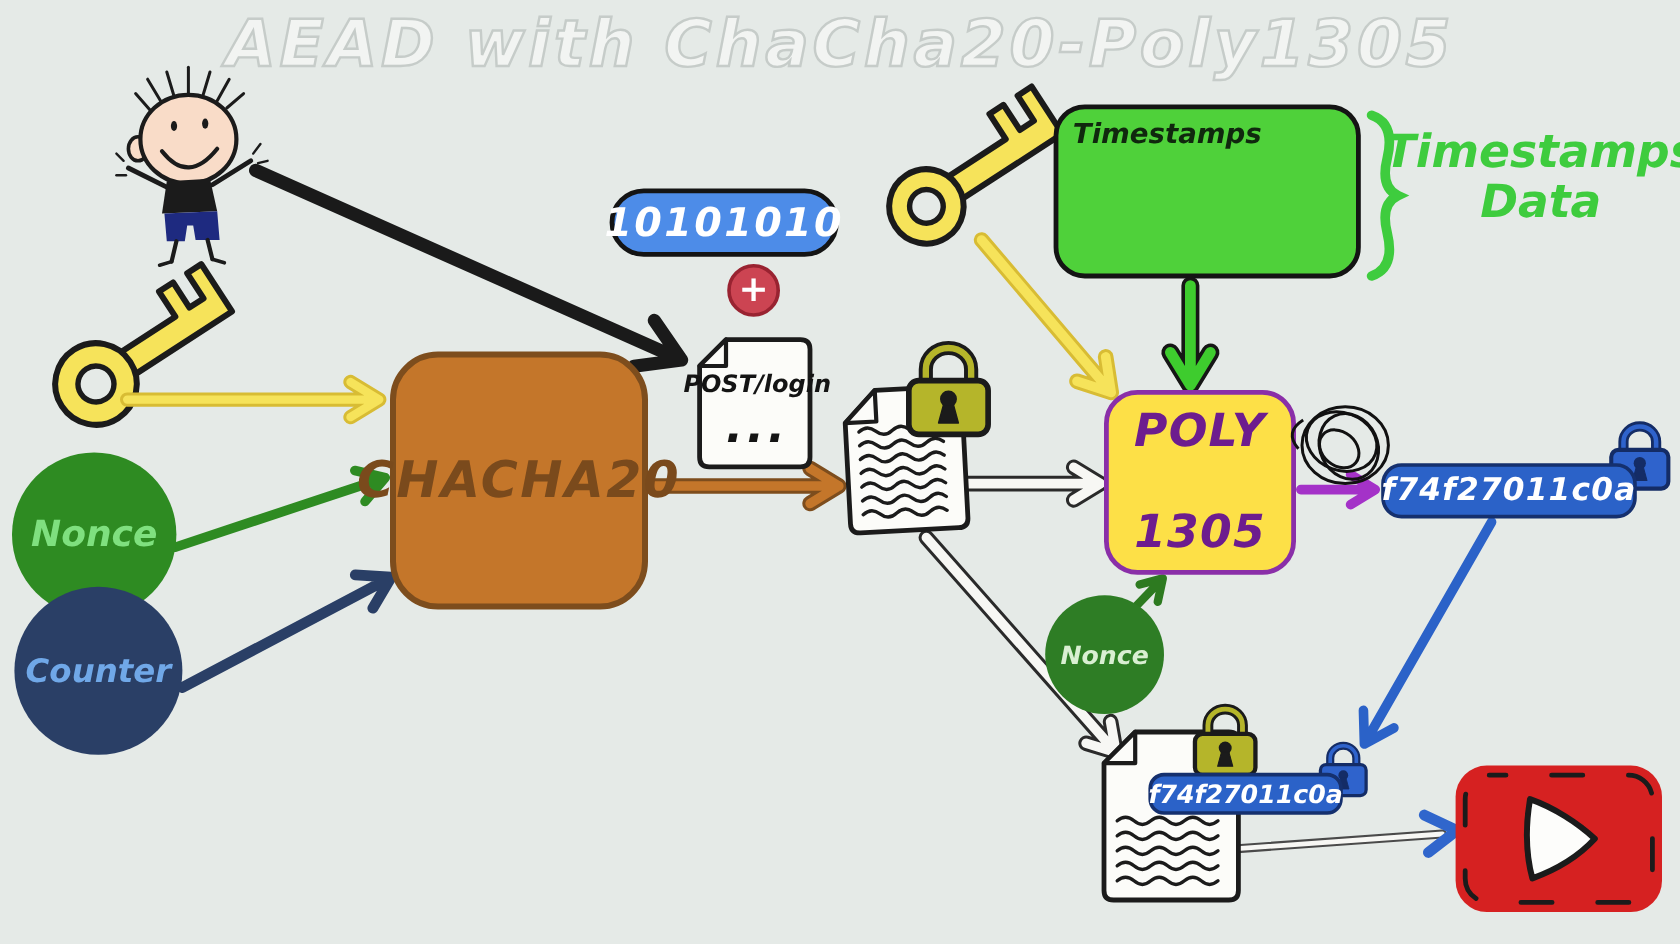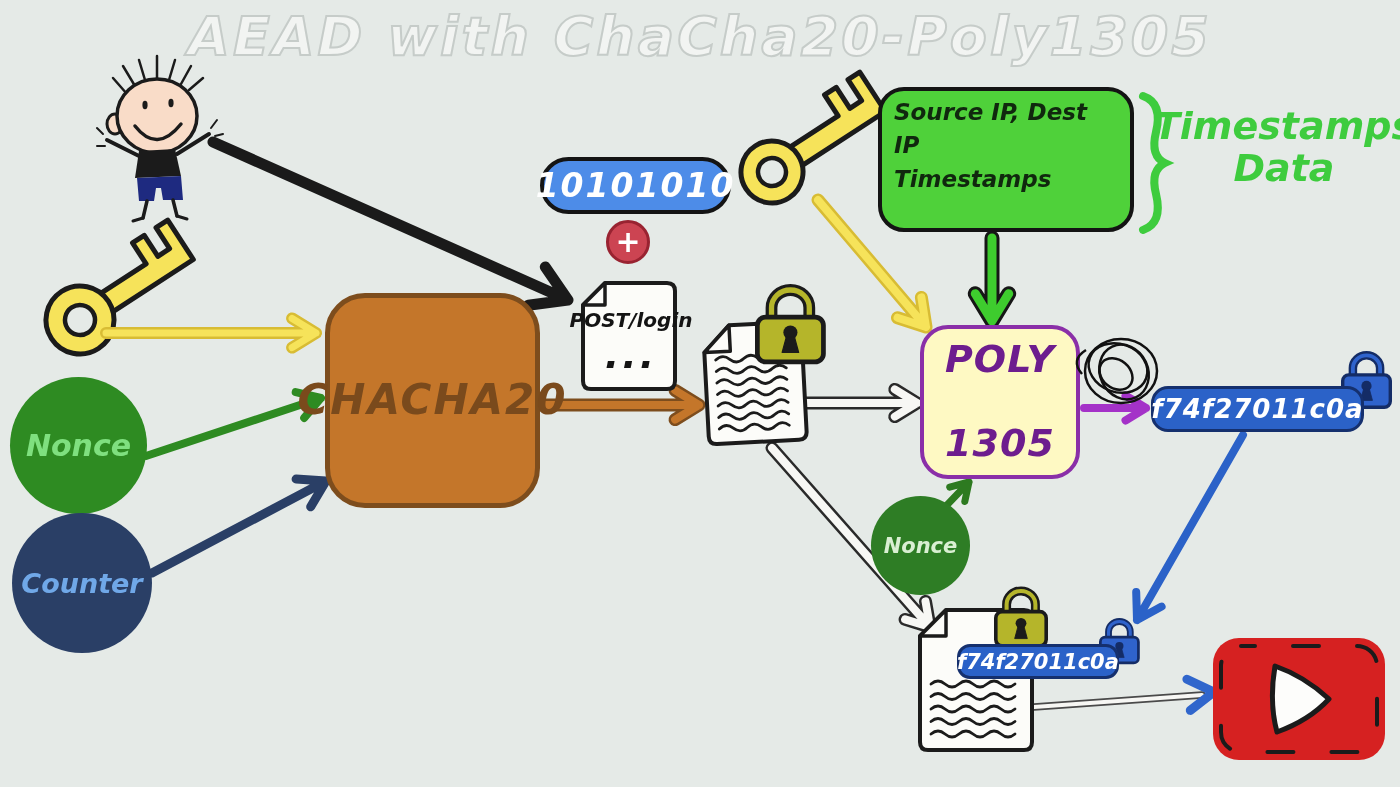--- a/index.html
+++ b/index.html
@@ -6,34 +6,34 @@
   .stage{position:relative;width:1400px;height:787px;background:#e5eae7;overflow:hidden;
          font-family:"DejaVu Sans",sans-serif;font-style:italic;}
   .stage svg{position:absolute;left:0;top:0;}
   #layer1{z-index:1;} #layer2{z-index:2;} #layer3{z-index:4;}
   .abs{position:absolute;z-index:3;display:flex;align-items:center;justify-content:center;
        box-sizing:border-box;text-align:center;}
   #title{left:0;right:0;top:4px;height:64px;font-size:54px;font-weight:bold;letter-spacing:3px;
          color:#f2f4f2;-webkit-text-stroke:2px #c6ccc9;}
   .circle{border-radius:50%;font-weight:bold;}
   #nonce1{left:10px;top:377px;width:137px;height:137px;background:#2e8b22;color:#7fe07f;font-size:30px;}
-  #counter{left:12px;top:513px;width:140px;height:140px;background:#2a3f66;color:#70a8e8;font-size:27px;}
+  #counter{left:12px;top:489px;width:140px;height:140px;background:#2a3f66;color:#70a8e8;font-size:27px;}
   #nonce2{left:871px;top:496px;width:99px;height:99px;background:#2e7d25;color:#d9efd2;font-size:21px;}
   #chacha{left:325px;top:293px;width:215px;height:215px;background:#c4762a;border:5px solid #7d4d1d;
           border-radius:40px;color:#7a4a1c;font-size:42px;font-weight:bold;line-height:1.1;
           flex-direction:row;letter-spacing:2px;}
-  #poly{left:920px;top:325px;width:160px;height:154px;background:#fef9c3;border:4px solid #8a2fa8;
+  #poly{left:920px;top:325px;width:160px;height:154px;background:#fde047;border:4px solid #8a2fa8;
         border-radius:28px;color:#6d1d8e;font-size:38px;font-weight:bold;line-height:1.15;
         flex-direction:column;letter-spacing:1px;gap:40px;}
   #assoc-box{left:878px;top:87px;width:256px;height:145px;background:#4fd13a;border:4px solid #141414;
              border-radius:26px;color:#10280e;font-size:23px;font-weight:bold;line-height:1.45;
              justify-content:flex-start;align-items:flex-start;text-align:left;padding:5px 12px;}
   #assoc-label{left:1170px;top:106px;width:228px;font-size:38px;font-weight:bold;color:#3ecc3e;
                line-height:1.1;}
-  #pill1{left:540px;top:157px;width:191px;height:57px;background:#4d8ce8;border:4px solid #141414;
+  #pill1{left:508px;top:157px;width:191px;height:57px;background:#4d8ce8;border:4px solid #141414;
          border-radius:30px;color:#ffffff;font-size:33px;font-weight:bold;letter-spacing:2px;}
   #plus{left:606px;top:220px;width:44px;height:44px;background:#cc4452;border:3px solid #992331;
         border-radius:50%;color:#ffffff;font-size:30px;font-weight:bold;line-height:1;}
   #post-text{left:592px;top:308px;width:78px;font-size:20px;font-weight:bold;color:#141414;
              line-height:1.25;}
   #post-dots{left:592px;top:344px;width:78px;font-size:38px;font-weight:bold;color:#141414;
              letter-spacing:3px;line-height:0.6;}
   #tag1{left:1151px;top:386px;width:213px;height:46px;background:#2b62c8;border:3px solid #15306e;
         border-radius:17px;color:#ffffff;font-size:26px;font-weight:bold;letter-spacing:1px;}
   #tag2{left:957px;top:644px;width:162px;height:35px;background:#2b62c8;border:3px solid #15306e;
@@ -198,21 +198,20 @@
   </div>
   <div id="post-dots" class="abs">...</div>
 
   <div id="poly" class="abs">
     <span>POLY</span>
     <span>1305</span>
   </div>
 
   <div id="assoc-box" class="abs">
     <span>
-      <span style="display:block">Source IP, Dest IP</span>
       <span style="display:block">Timestamps</span>
     </span>
   </div>
   <div id="assoc-label" class="abs">Timestamps Data</div>
 
   <div id="nonce2" class="abs circle">
     <span>Nonce</span>
   </div>
 
   <div id="tag1" class="abs">

